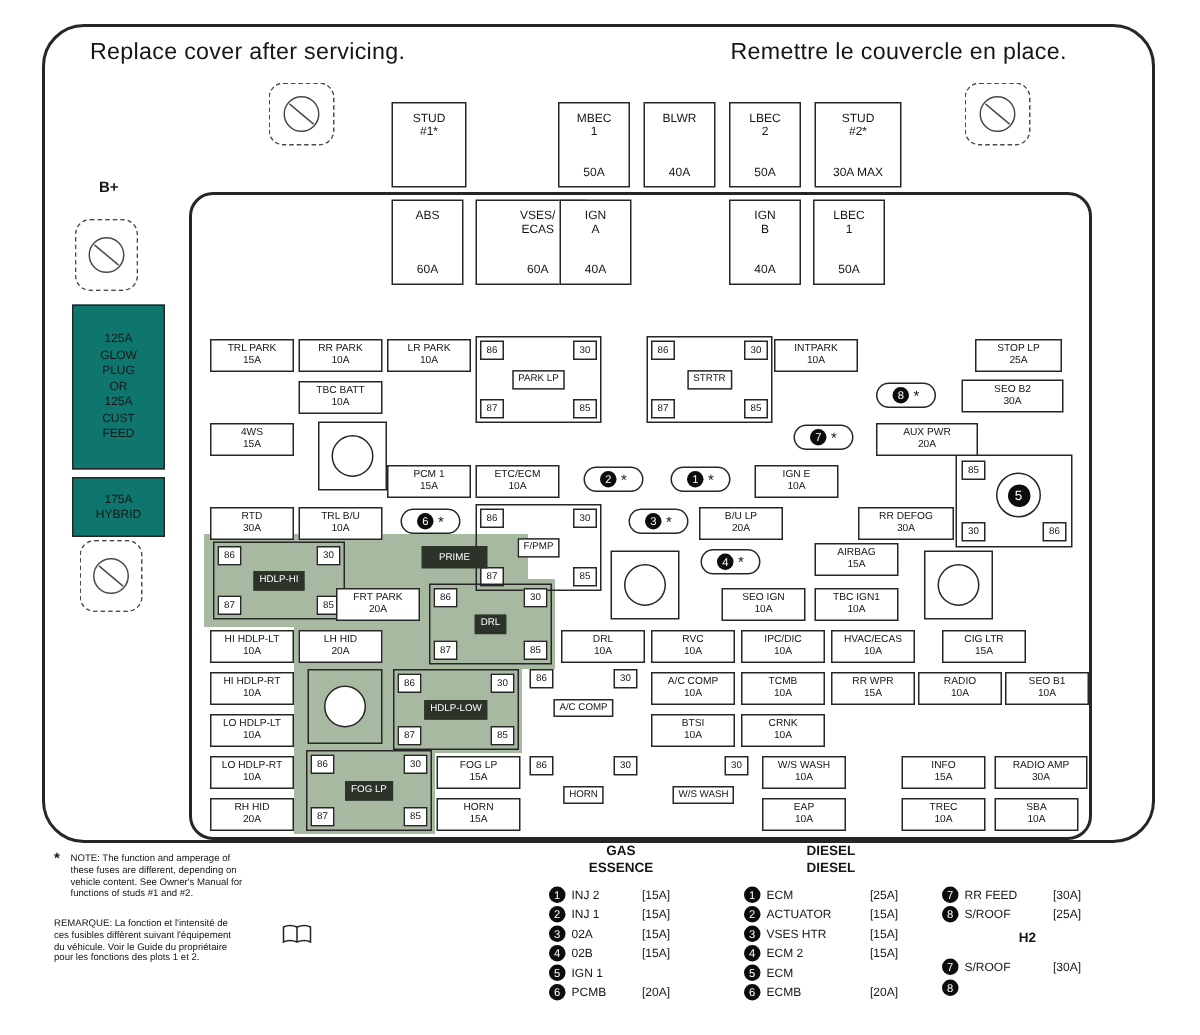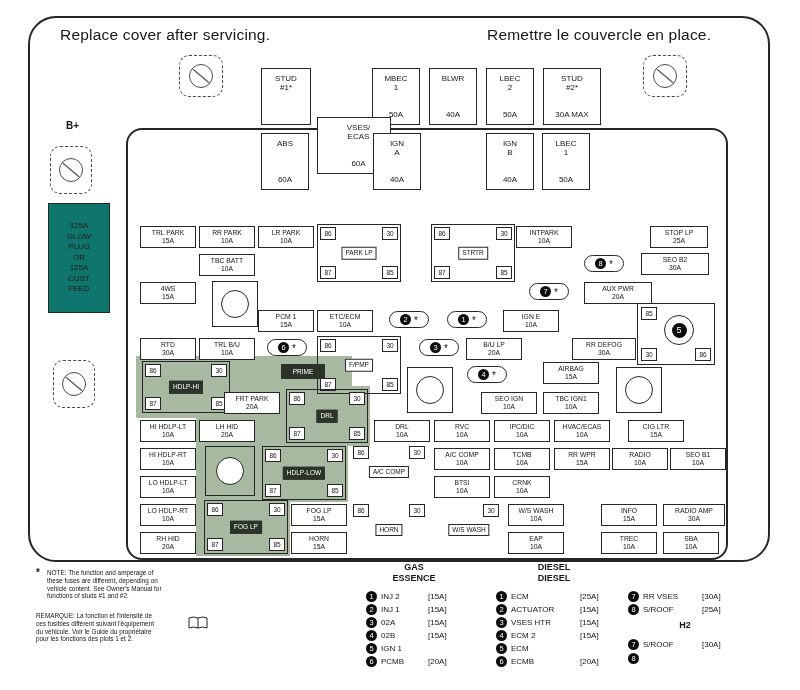--- a/index.html
+++ b/index.html
@@ -99,20 +99,22 @@
     </div>
 
   <div class="bplus">B+</div>
   <div class="leftbox" style="left:48px;top:203px;width:62px;height:110px;">125A
 GLOW
 PLUG
 OR
 125A
 CUST
 FEED</div>
+  <div class="leftbox" style="left:48px;top:318px;width:62px;height:40px;">175A
+HYBRID</div>
 
   <div class="bigfuse" style="left:261px;top:68px;width:50px;">
       <span class="bf-top">STUD
 #1*</span>
       <span></span>
     </div>
   <div class="bigfuse" style="left:372px;top:68px;">
       <span class="bf-top">MBEC
 1</span>
       <span>50A</span>
@@ -128,21 +130,21 @@
     </div>
   <div class="bigfuse" style="left:543px;top:68px;width:58px;">
       <span class="bf-top">STUD
 #2*</span>
       <span>30A MAX</span>
     </div>
   <div class="bigfuse" style="left:261px;top:133px;">
       <span class="bf-top">ABS</span>
       <span>60A</span>
     </div>
-  <div class="bigfuse" style="left:317px;top:117px;width:74px;padding-left:10px;">
+  <div class="bigfuse" style="left:317px;top:133px;width:74px;padding-left:10px;">
       <span class="bf-top">VSES/
 ECAS</span>
       <span>60A</span>
     </div>
   <div class="bigfuse" style="left:373px;top:133px;">
       <span class="bf-top">IGN
 A</span>
       <span>40A</span>
     </div>
   <div class="bigfuse" style="left:486px;top:133px;">
@@ -522,21 +524,21 @@
       <span class="lamp" style="left:84px;"></span>
     </div>
   <div class="litem" style="left:496px;top:655px;">
       <span class="ncirc">6</span>
       <span class="llabel">ECMB</span>
       <span class="lamp" style="left:84px;" able="false">[20A]</span>
     </div>
 
   <div class="litem" style="left:628px;top:590px;">
       <span class="ncirc">7</span>
-      <span class="llabel">RR VSES</span>
+      <span class="llabel">RR FEED</span>
       <span class="lamp" style="left:74px;">[30A]</span>
     </div>
   <div class="litem" style="left:628px;top:603px;">
       <span class="ncirc">8</span>
       <span class="llabel">S/ROOF</span>
       <span class="lamp" style="left:74px;">[25A]</span>
     </div>
   <div class="litem" style="left:628px;top:638px;">
       <span class="ncirc">7</span>
       <span class="llabel">S/ROOF</span>

